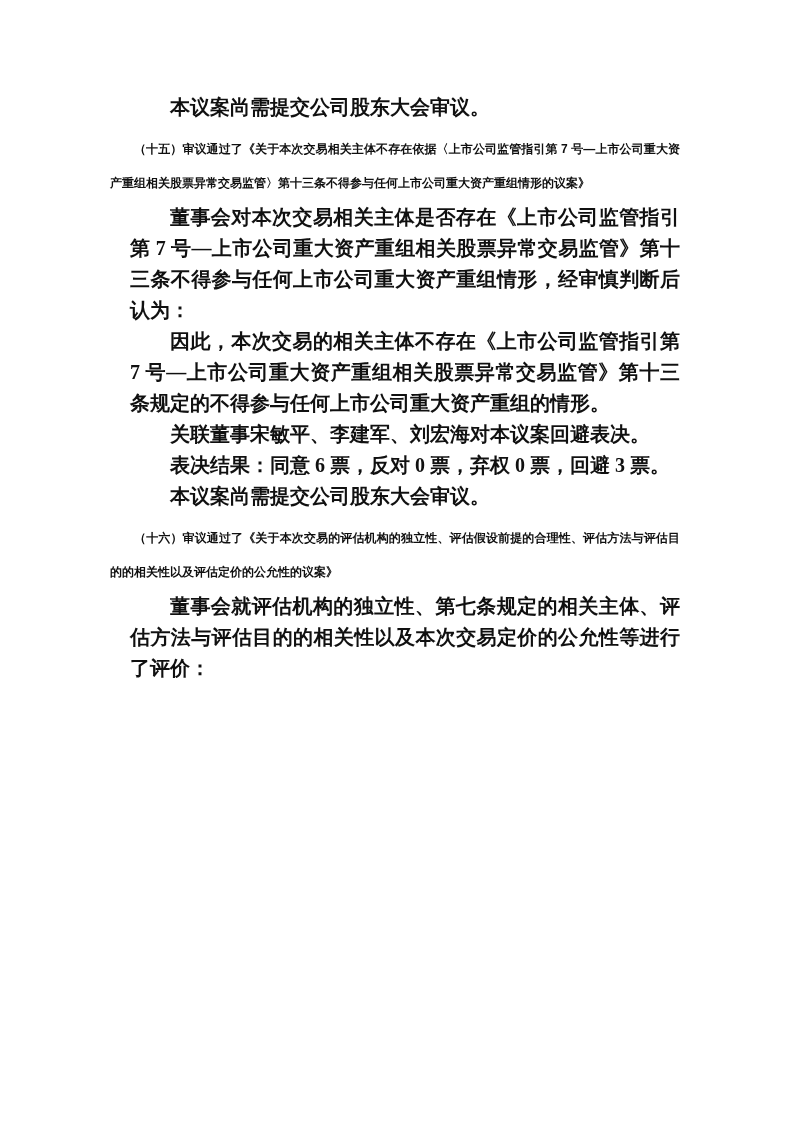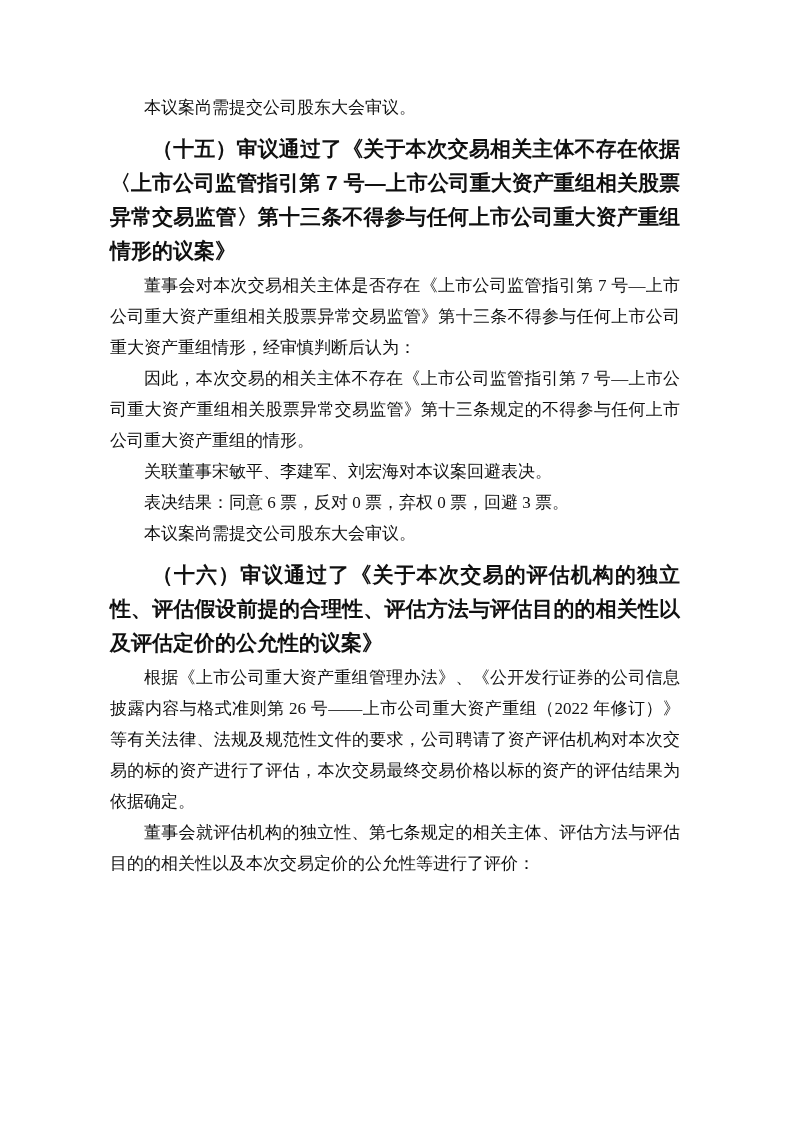--- a/index.html
+++ b/index.html
@@ -18,42 +18,42 @@
     padding: 92px 113px 0 110px;
     overflow: hidden;
     font-family: "Liberation Serif", "DejaVu Serif", serif;
   }
   .doc-content p {
     margin: 0;
     text-align: justify;
     text-indent: 2em;
   }
   p.body {
-    font-size: 17px;
+    font-size: 20px;
     line-height: 31px;
-    font-weight: normal;
+    font-weight: bold;
+    margin-left: 20px;
   }
   p.heading {
-    font-size: 21px;
+    font-size: 12px;
     line-height: 34px;
     font-weight: bold;
     margin-top: 9px;
     margin-bottom: 2px;
     font-family: "Liberation Sans", "DejaVu Sans", sans-serif;
   }
 </style>
 </head>
 <body>
 
 <main class="page" style="background: rgb(255, 255, 255); color: rgb(16, 16, 16);">
   <section class="doc-content" id="doc-content">
       <p class="body">本议案尚需提交公司股东大会审议。</p>
       <p class="heading">（十五）审议通过了《关于本次交易相关主体不存在依据〈上市公司监管指引第 7 号—上市公司重大资产重组相关股票异常交易监管〉第十三条不得参与任何上市公司重大资产重组情形的议案》</p>
       <p class="body">董事会对本次交易相关主体是否存在《上市公司监管指引第 7 号—上市公司重大资产重组相关股票异常交易监管》第十三条不得参与任何上市公司重大资产重组情形，经审慎判断后认为：</p>
       <p class="body">因此，本次交易的相关主体不存在《上市公司监管指引第 7 号—上市公司重大资产重组相关股票异常交易监管》第十三条规定的不得参与任何上市公司重大资产重组的情形。</p>
       <p class="body">关联董事宋敏平、李建军、刘宏海对本议案回避表决。</p>
       <p class="body">表决结果：同意 6 票，反对 0 票，弃权 0 票，回避 3 票。</p>
       <p class="body">本议案尚需提交公司股东大会审议。</p>
       <p class="heading">（十六）审议通过了《关于本次交易的评估机构的独立性、评估假设前提的合理性、评估方法与评估目的的相关性以及评估定价的公允性的议案》</p>
-      <p class="body">根据《上市公司重大资产重组管理办法》、《公开发行证券的公司信息披露内容与格式准则第 26 号——上市公司重大资产重组（2022 年修订）》等有关法律、法规及规范性文件的要求，公司聘请了资产评估机构对本次交易的标的资产进行了评估，本次交易最终交易价格以标的资产的评估结果为依据确定。</p>
       <p class="body">董事会就评估机构的独立性、第七条规定的相关主体、评估方法与评估目的的相关性以及本次交易定价的公允性等进行了评价：</p>
     </section>
 </main>
 
 </body></html>

